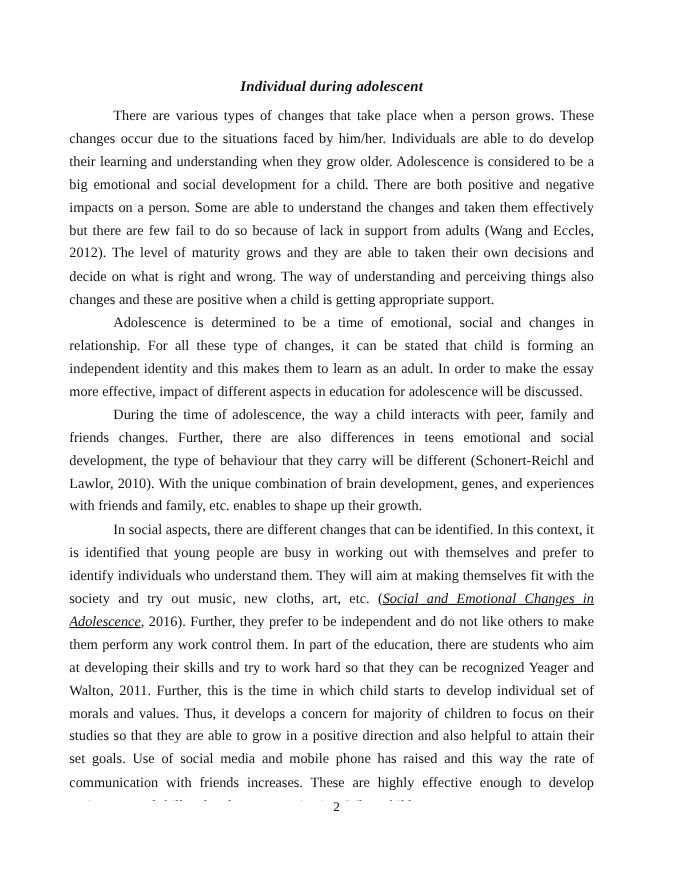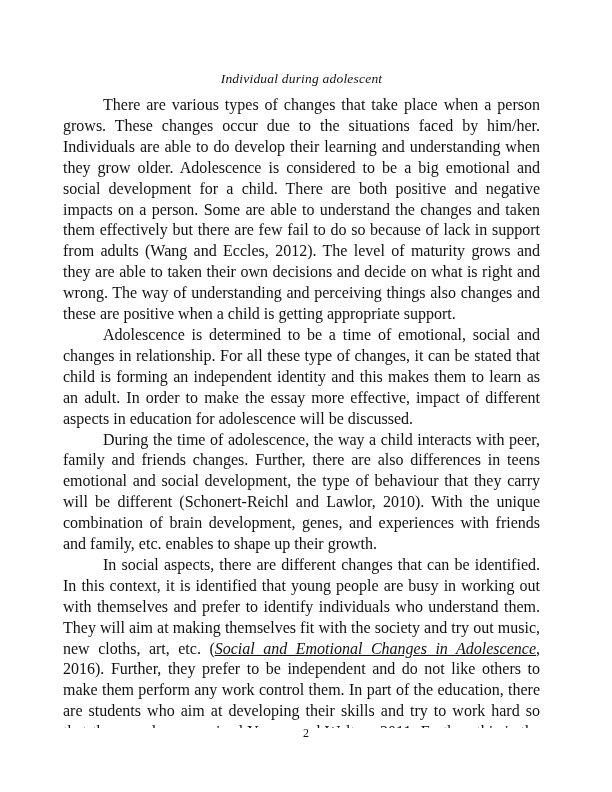--- a/index.html
+++ b/index.html
@@ -21,33 +21,33 @@
     overflow: hidden;
   }
   .doc-title {
     position: absolute;
     top: 71px;
     left: 63px;
     width: 477px;
     margin: 0;
     font-size: 13.5px;
     line-height: 16px;
-    font-weight: normal;
+    font-weight: bold;
     font-style: italic;
     text-align: center;
     letter-spacing: 0.2px;
   }
   .doc-body {
     position: absolute;
     top: 95px;
     left: 63px;
     width: 477px;
     height: 633px;
     overflow: hidden;
-    font-size: 16px;
+    font-size: 13px;
     line-height: 20.9px;
     text-align: justify;
     text-justify: inter-word;
   }
   .para {
     margin: 0;
     padding: 0;
     text-indent: 40px;
   }
   .run-italic {

